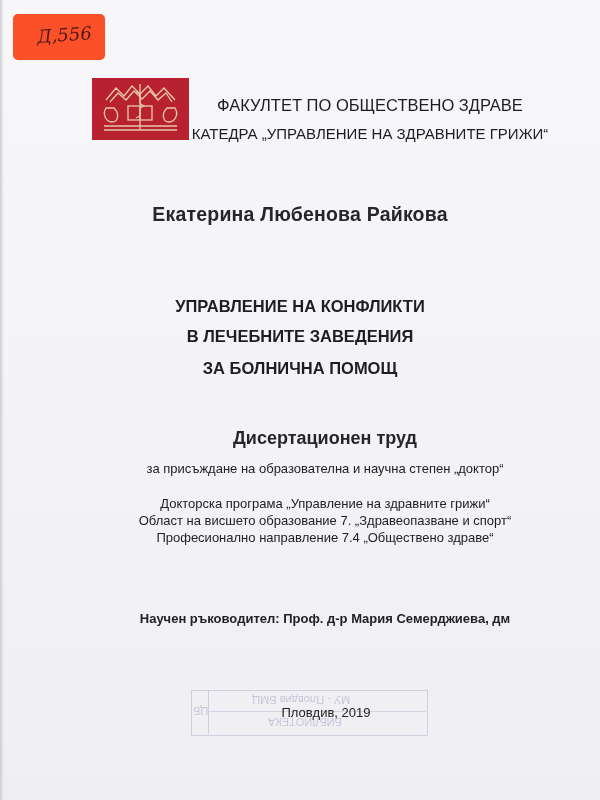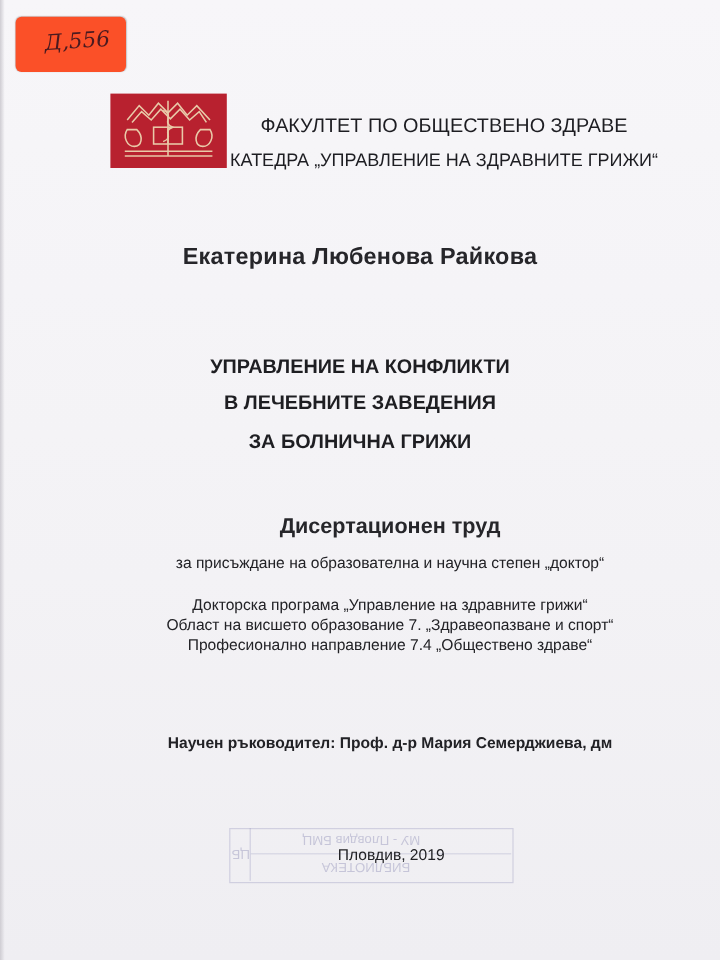--- a/index.html
+++ b/index.html
@@ -131,21 +131,21 @@
     <div>&nbsp;</div>
       <div>&nbsp;</div>
       <div>&nbsp;</div>
       <div>&nbsp;</div>
   </div>
 
   <div class="author">Екатерина Любенова Райкова</div>
 
   <div class="title-line t2">В ЛЕЧЕБНИТЕ ЗАВЕДЕНИЯ</div>
   <div class="title-line t1">УПРАВЛЕНИЕ НА КОНФЛИКТИ</div>
-  <div class="title-line t3">ЗА БОЛНИЧНА ГРИЖИ</div>
+  <div class="title-line t3">ЗА БОЛНИЧНА ПОМОЩ</div>
 
   <div class="doc-type">Дисертационен труд</div>
   <div class="line-reg l1">за присъждане на образователна и научна степен „доктор“</div>
   <div class="line-reg l2">Докторска програма „Управление на здравните грижи“</div>
   <div class="line-reg l3">Област на висшето образование 7. „Здравеопазване и спорт“</div>
   <div class="line-reg l4">Професионално направление 7.4 „Обществено здраве“</div>
 
   <div class="supervisor">Научен ръководител: Проф. д-р Мария Семерджиева, дм</div>
 
   <div class="stamp"></div>

